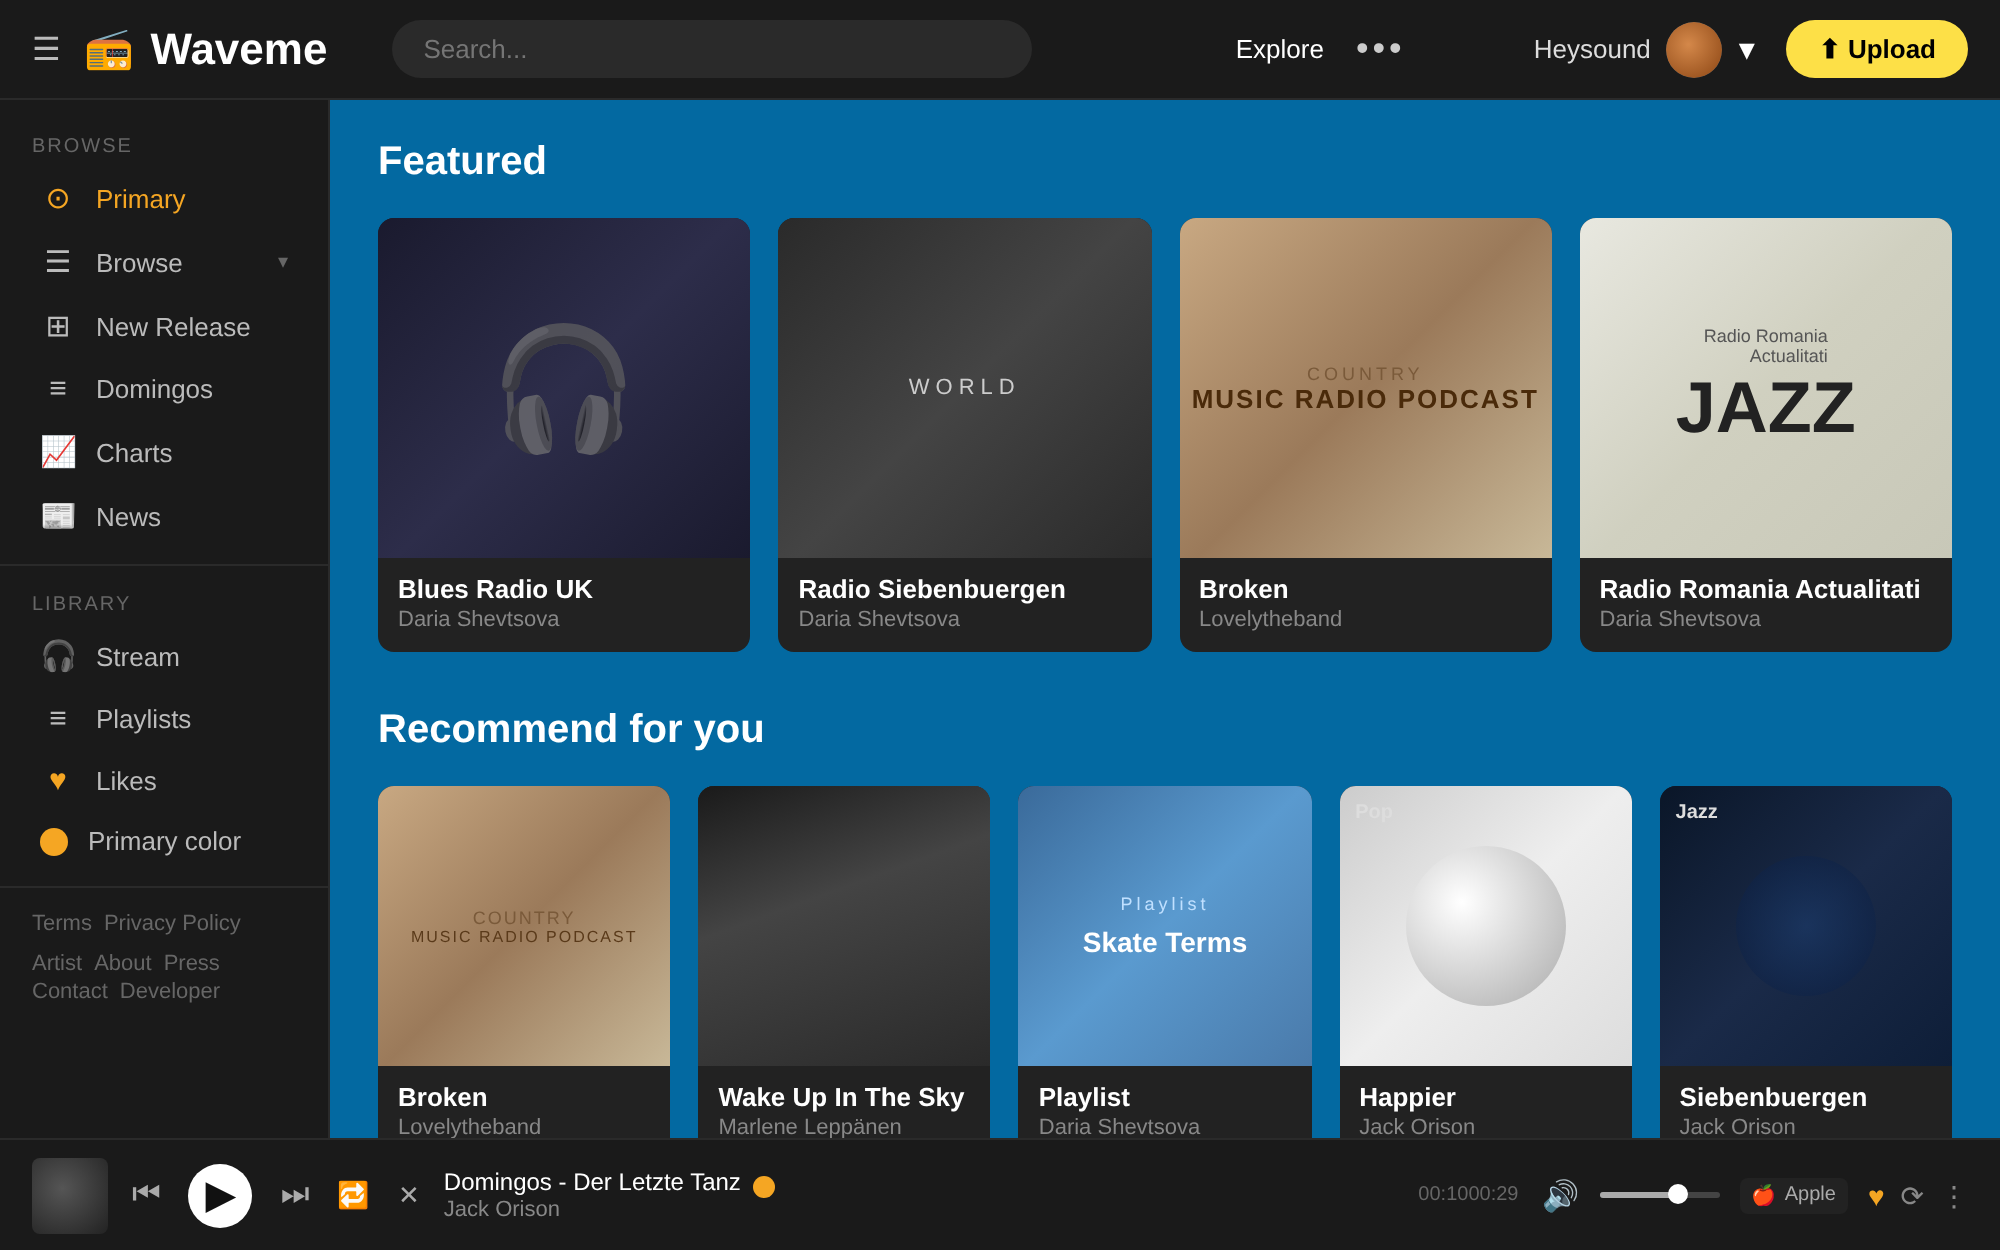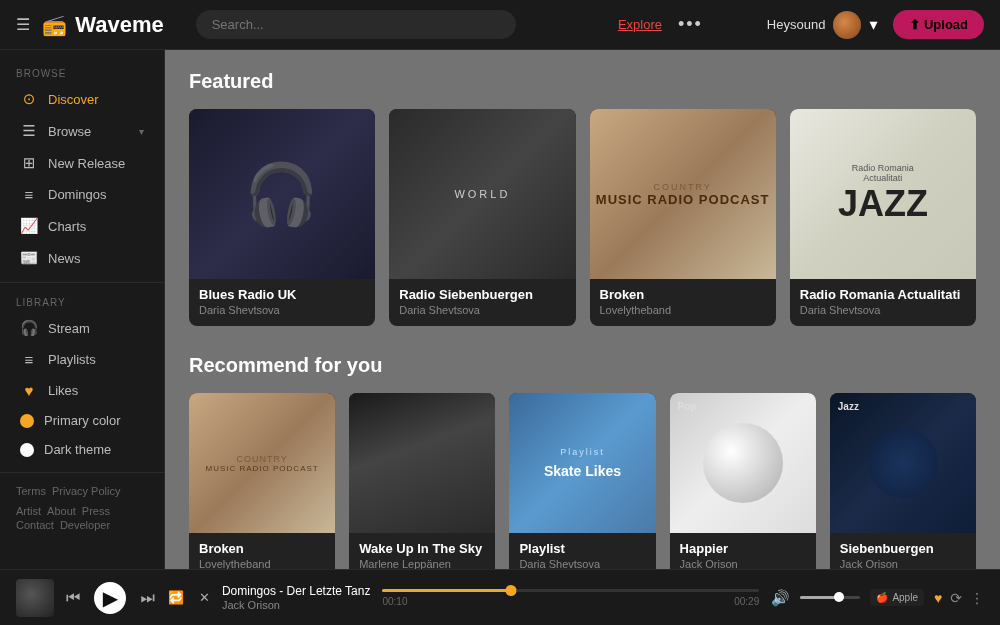--- a/index.html
+++ b/index.html
@@ -54,24 +54,23 @@
       width: 100%;
       outline: none;
     }
     .topnav-right {
       margin-left: auto;
       display: flex;
       align-items: center;
       gap: 16px;
     }
     .nav-explore {
-      color: #ef4444;
+      color: #ffffff;
       font-size: 13px;
       cursor: pointer;
-      text-decoration: underline;
     }
     .nav-dots {
       color: #ccc;
       font-size: 18px;
       cursor: pointer;
       letter-spacing: 2px;
     }
     .nav-user {
       display: flex;
       align-items: center;
@@ -94,21 +93,21 @@
       font-size: 12px;
       overflow: hidden;
     }
     .avatar-img {
       width: 100%;
       height: 100%;
       background: radial-gradient(circle at 40% 40%, #d4884a, #8b4513);
       border-radius: 50%;
     }
     .upload-btn {
-      background: #be185d;
+      background: #fde047;
       color: #000;
       border: none;
       border-radius: 20px;
       padding: 7px 16px;
       font-size: 13px;
       font-weight: 600;
       cursor: pointer;
       display: flex;
       align-items: center;
       gap: 6px;
@@ -188,21 +187,21 @@
       font-size: 11px;
       color: #666;
       cursor: pointer;
     }
 
     
     .main-content {
       flex: 1;
       overflow-y: auto;
       padding: 20px 24px;
-      background: #737373;
+      background: #0369a1;
     }
     .section-title {
       font-size: 20px;
       font-weight: 700;
       margin-bottom: 16px;
       color: #fff;
     }
 
     
     .featured-grid {
@@ -283,21 +282,21 @@
     .broken-label { font-size: 9px; letter-spacing: 2px; color: #7a5a3a; }
     .broken-big { font-size: 13px; font-weight: 700; color: #4a2a0a; }
     .img-jazz {
       height: 170px;
       background: linear-gradient(135deg, #e8e8e0 0%, #d0d0c0 50%, #c8c8b8 100%);
       display: flex;
       align-items: center;
       justify-content: center;
       flex-direction: column;
     }
-    .jazz-name { font-size: 9px; color: #555; text-align: center; }
+    .jazz-name { font-size: 9px; color: #555; text-align: right; }
     .jazz-big { font-size: 36px; font-weight: 900; color: #222; }
 
     
     .recommend-grid {
       display: grid;
       grid-template-columns: repeat(5, 1fr);
       gap: 14px;
     }
     .img-country-sm {
       height: 140px;
@@ -407,22 +406,23 @@
       display: flex;
       flex-direction: column;
       gap: 1px;
       min-width: 120px;
     }
     .track-title { font-size: 12px; color: #fff; font-weight: 500; }
     .track-artist { font-size: 11px; color: #888; }
     .player-progress {
       flex: 1;
       display: flex;
-      flex-direction: column;
+      flex-direction: row;
       gap: 4px;
+      justify-content: space-between;
     }
     .progress-bar-wrap {
       position: relative;
       height: 3px;
       background: #333;
       border-radius: 2px;
       cursor: pointer;
     }
     .progress-fill {
       height: 100%;
@@ -522,21 +522,21 @@
   </div>
 </div>
 
 <div class="body-layout">
 
   <div class="sidebar">
     <div class="sidebar-section-label">BROWSE</div>
 
     <div class="sidebar-item active">
       <span class="icon yellow">⊙</span>
-      <span>Discover</span>
+      <span>Primary</span>
     </div>
     <div class="sidebar-item">
       <span class="icon">☰</span>
       <span>Browse</span>
       <span class="caret">▾</span>
     </div>
     <div class="sidebar-item">
       <span class="icon">⊞</span>
       <span>New Release</span>
     </div>
@@ -565,24 +565,20 @@
       <span class="icon">≡</span>
       <span>Playlists</span>
     </div>
     <div class="sidebar-item">
       <span class="icon" style="color:#f5a623">♥</span>
       <span>Likes</span>
     </div>
     <div class="sidebar-item">
       <div class="toggle-circle yellow"></div>
       <span>Primary color</span>
-    </div>
-    <div class="sidebar-item">
-      <div class="toggle-circle"></div>
-      <span>Dark theme</span>
     </div>
 
     <hr class="sidebar-divider">
 
     <div class="sidebar-links">
       <span class="sidebar-link">Terms</span>
       <span class="sidebar-link">Privacy Policy</span>
     </div>
     <div class="sidebar-links">
       <span class="sidebar-link">Artist</span>
@@ -664,21 +660,21 @@
           </div>
           <div class="card-info">
             <div class="card-title">Wake Up In The Sky</div>
             <div class="card-sub">Marlene Leppänen</div>
           </div>
         </div>
 
         <div class="card">
           <div class="img-playlist card-img">
             <span class="playlist-label">Playlist</span>
-            <span class="playlist-big">Skate Likes</span>
+            <span class="playlist-big">Skate Terms</span>
           </div>
           <div class="card-info">
             <div class="card-title">Playlist</div>
             <div class="card-sub">Daria Shevtsova</div>
           </div>
         </div>
 
         <div class="card">
           <div class="img-pop card-img" style="position:relative;">
             <span class="card-genre-label">Pop</span>

